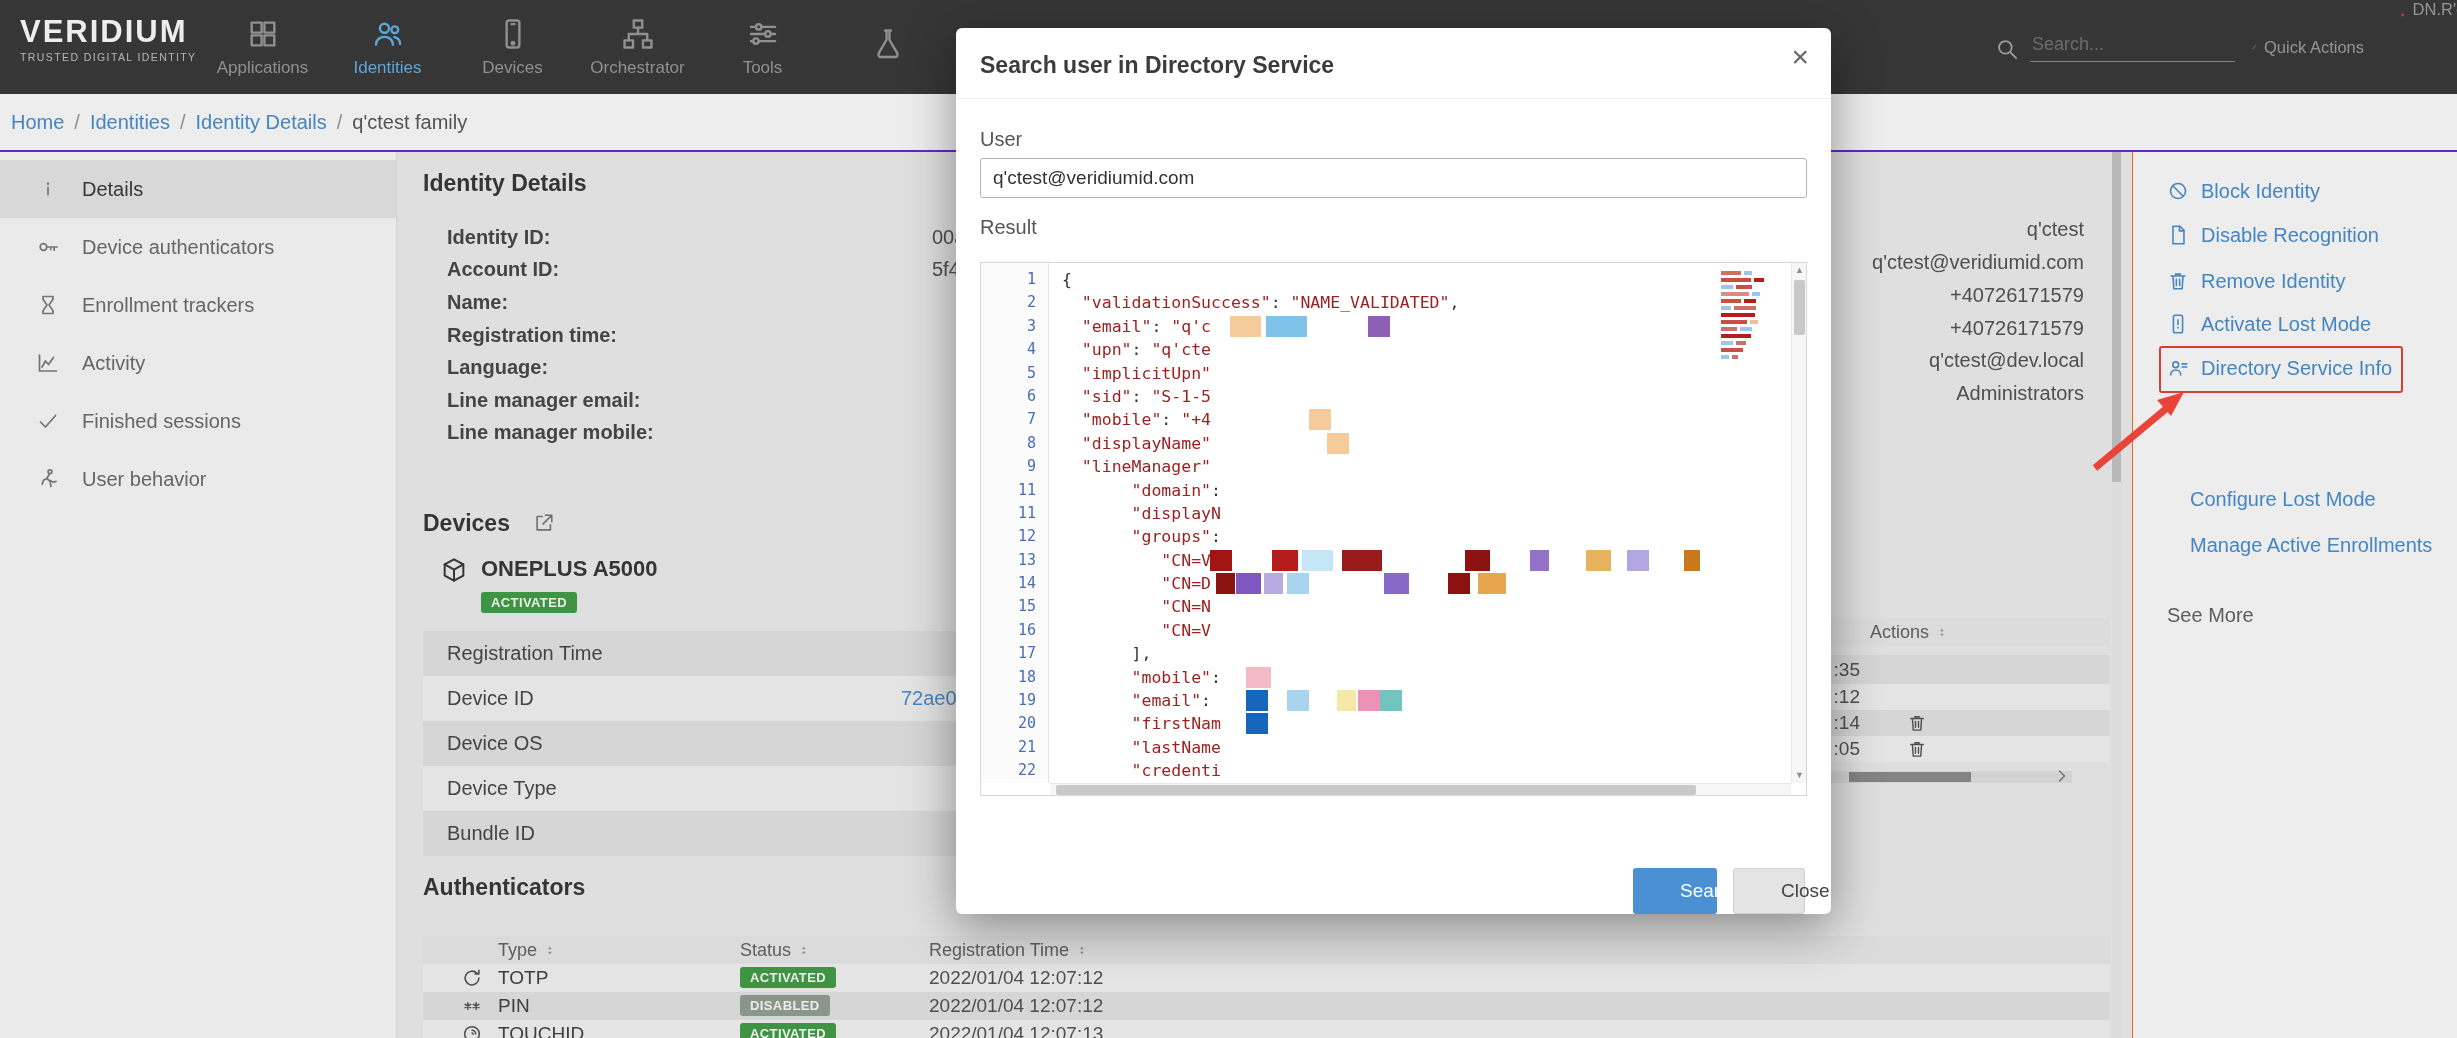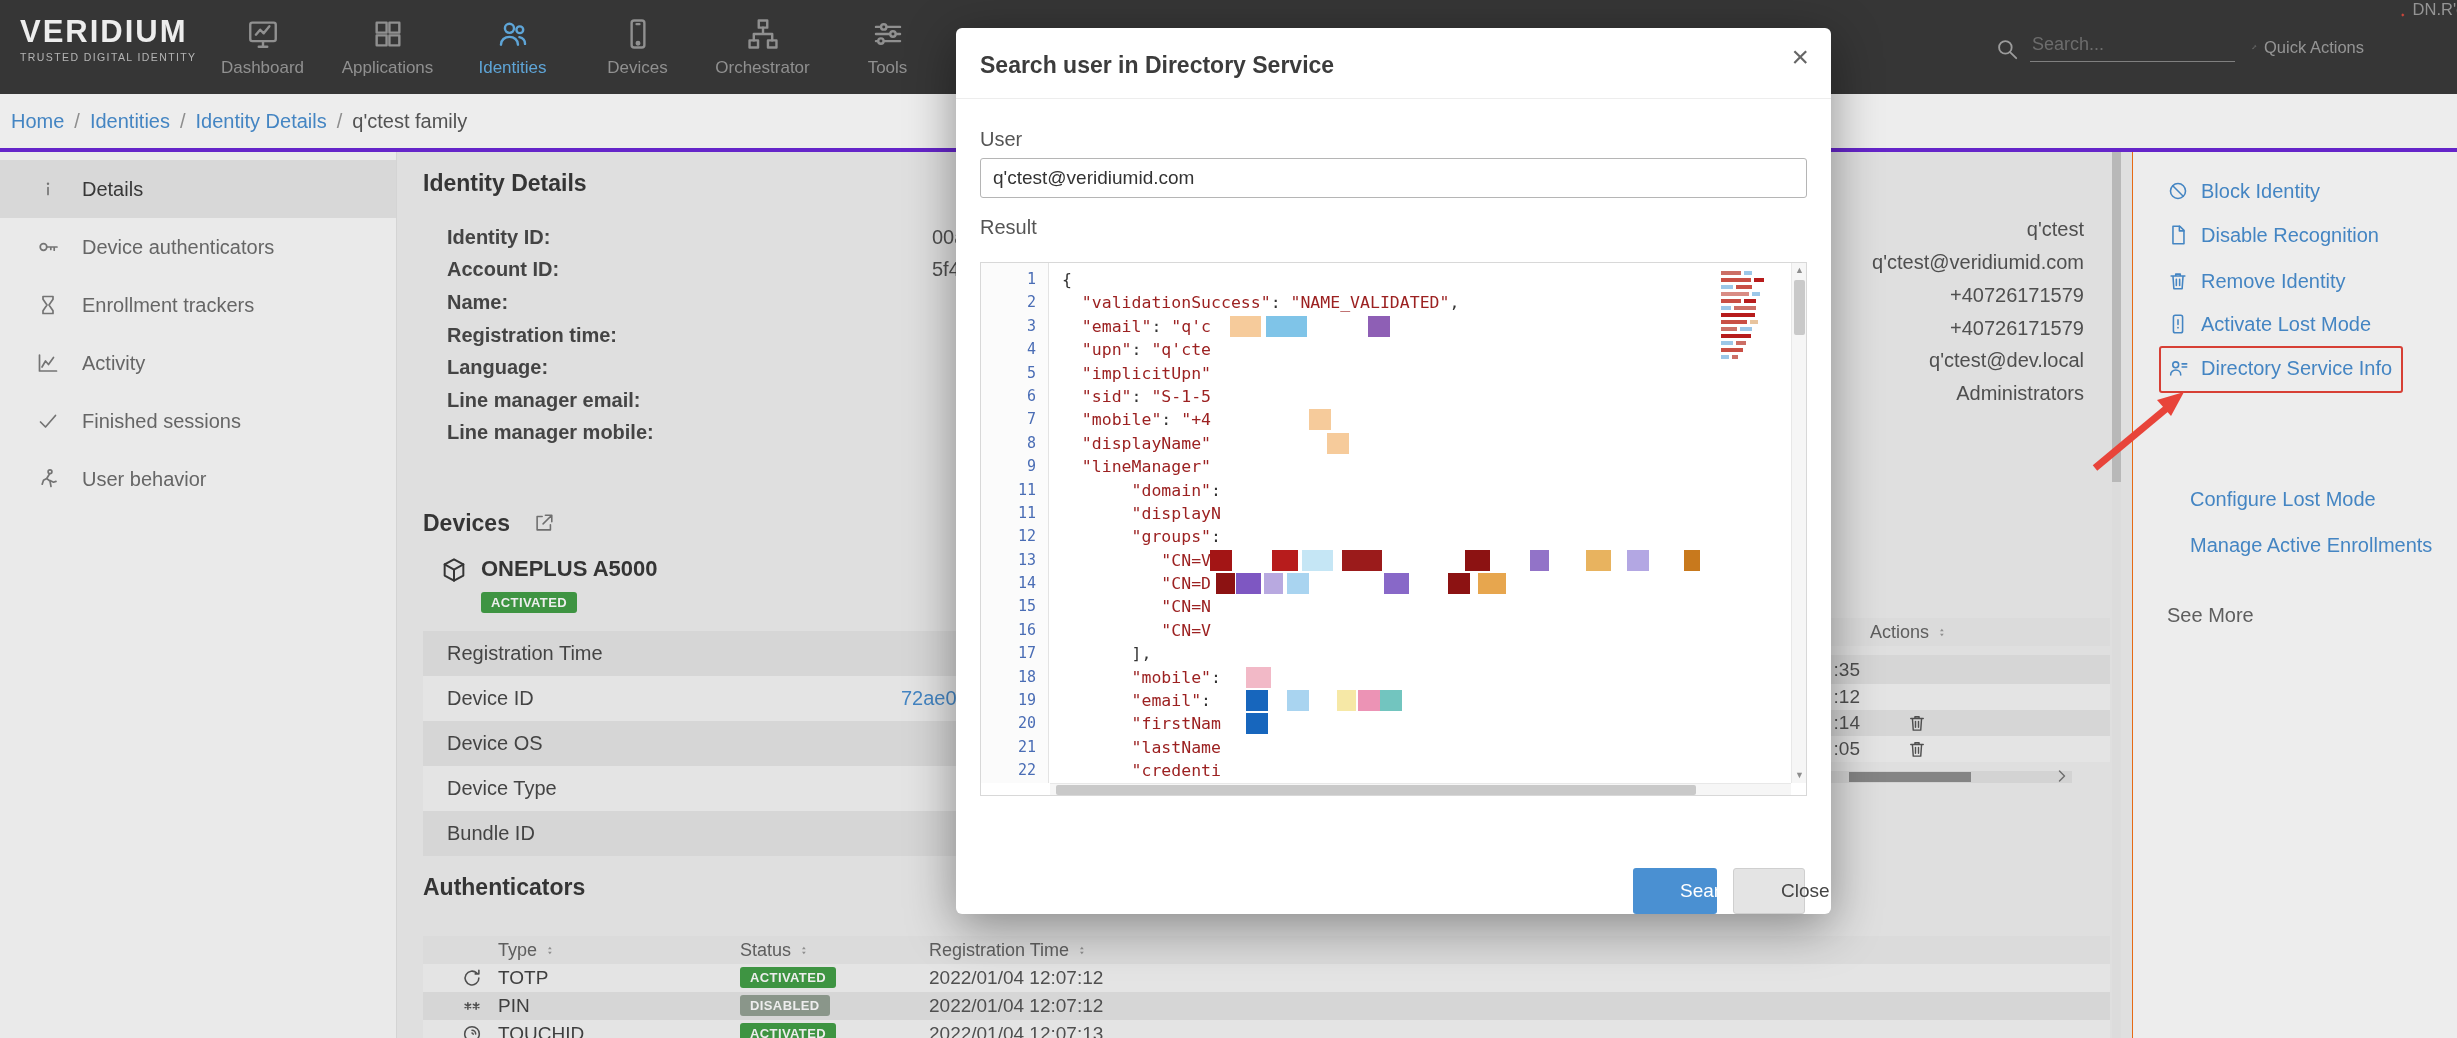--- a/index.html
+++ b/index.html
@@ -22,21 +22,21 @@
   .search-box { position:absolute; left:1994px; top:30px; display:flex; align-items:flex-end; gap:10px; color:#a8a8a8; }
   .search-ic { width:26px; height:26px; }
   .search-input { background:transparent; border:none; border-bottom:1px solid #8a8a8a; outline:none; color:#cfcfcf; font-size:18px; width:205px; padding:4px 2px 6px 2px; font-family:inherit; }
   .nav-util { position:absolute; top:0; height:94px; display:flex; flex-direction:row; align-items:center; justify-content:center; gap:7px; color:#a0a0a0; cursor:pointer; }
   #quick-actions { left:2252px; width:112px; }
   #nav-user { left:2372px; width:140px; align-items:flex-start; padding-left:28px; }
   .util-ic { width:30px; height:30px; }
   .util-label { font-size:16.5px; white-space:nowrap; }
 
   
-  .breadcrumb-bar { position:absolute; left:0; top:94px; width:2457px; height:58px; background:#fff; border-bottom:4px solid #6d28d9; display:flex; align-items:center; padding-left:11px; font-size:20px; z-index:5; }
+  .breadcrumb-bar { position:absolute; left:0; top:94px; width:2457px; height:58px; background:#fff; border-bottom:2px solid #6d28d9; display:flex; align-items:center; padding-left:11px; font-size:20px; z-index:5; }
   .crumb { color:#4a90d2; cursor:pointer; }
   .crumb.current { color:#5a5a5a; cursor:default; }
   .crumb-sep { color:#999; margin:0 10px; }
 
   
   .sidebar { position:absolute; left:0; top:152px; width:397px; height:886px; background:#fcfcfc; border-right:1px solid #e5e5e5; padding-top:8px; z-index:4; }
   .side-item { height:58px; display:flex; align-items:center; padding-left:36px; gap:22px; color:#6e6e6e; font-size:20px; cursor:pointer; }
   .side-item.active { background:#e9e9e9; color:#3c3c3c; }
   .side-ic { width:24px; height:24px; color:#7d7d7d; }
 
@@ -123,30 +123,20 @@
 
   <header class="topnav">
     <div class="logo">
       <div class="logo-text">VERIDIUM</div>
       <div class="logo-tagline">TRUSTED DIGITAL IDENTITY</div>
     </div>
     <nav class="nav-items" id="nav-items">
         <div class="nav-item">
           <span class="icon nav-ic">
             <svg viewBox="0 0 24 24" fill="none" stroke="currentColor" stroke-width="1.7" stroke-linecap="round" stroke-linejoin="round">
-              <rect x="3" y="4" width="18" height="13" rx="1.5"></rect>
-              <path d="M9 21h6M12 17v3.5"></path>
-              <path d="M7 12.5l3-3.5 2.5 2.5 4-5"></path>
-            </svg>
-          </span>
-          <div class="nav-label">Dashboard</div>
-        </div>
-        <div class="nav-item">
-          <span class="icon nav-ic">
-            <svg viewBox="0 0 24 24" fill="none" stroke="currentColor" stroke-width="1.7" stroke-linecap="round" stroke-linejoin="round">
               <rect x="4" y="4" width="7" height="7"></rect>
               <rect x="13" y="4" width="7" height="7"></rect>
               <rect x="4" y="13" width="7" height="7"></rect>
               <rect x="13" y="13" width="7" height="7"></rect>
             </svg>
           </span>
           <div class="nav-label">Applications</div>
         </div>
         <div class="nav-item active">
           <span class="icon nav-ic">

